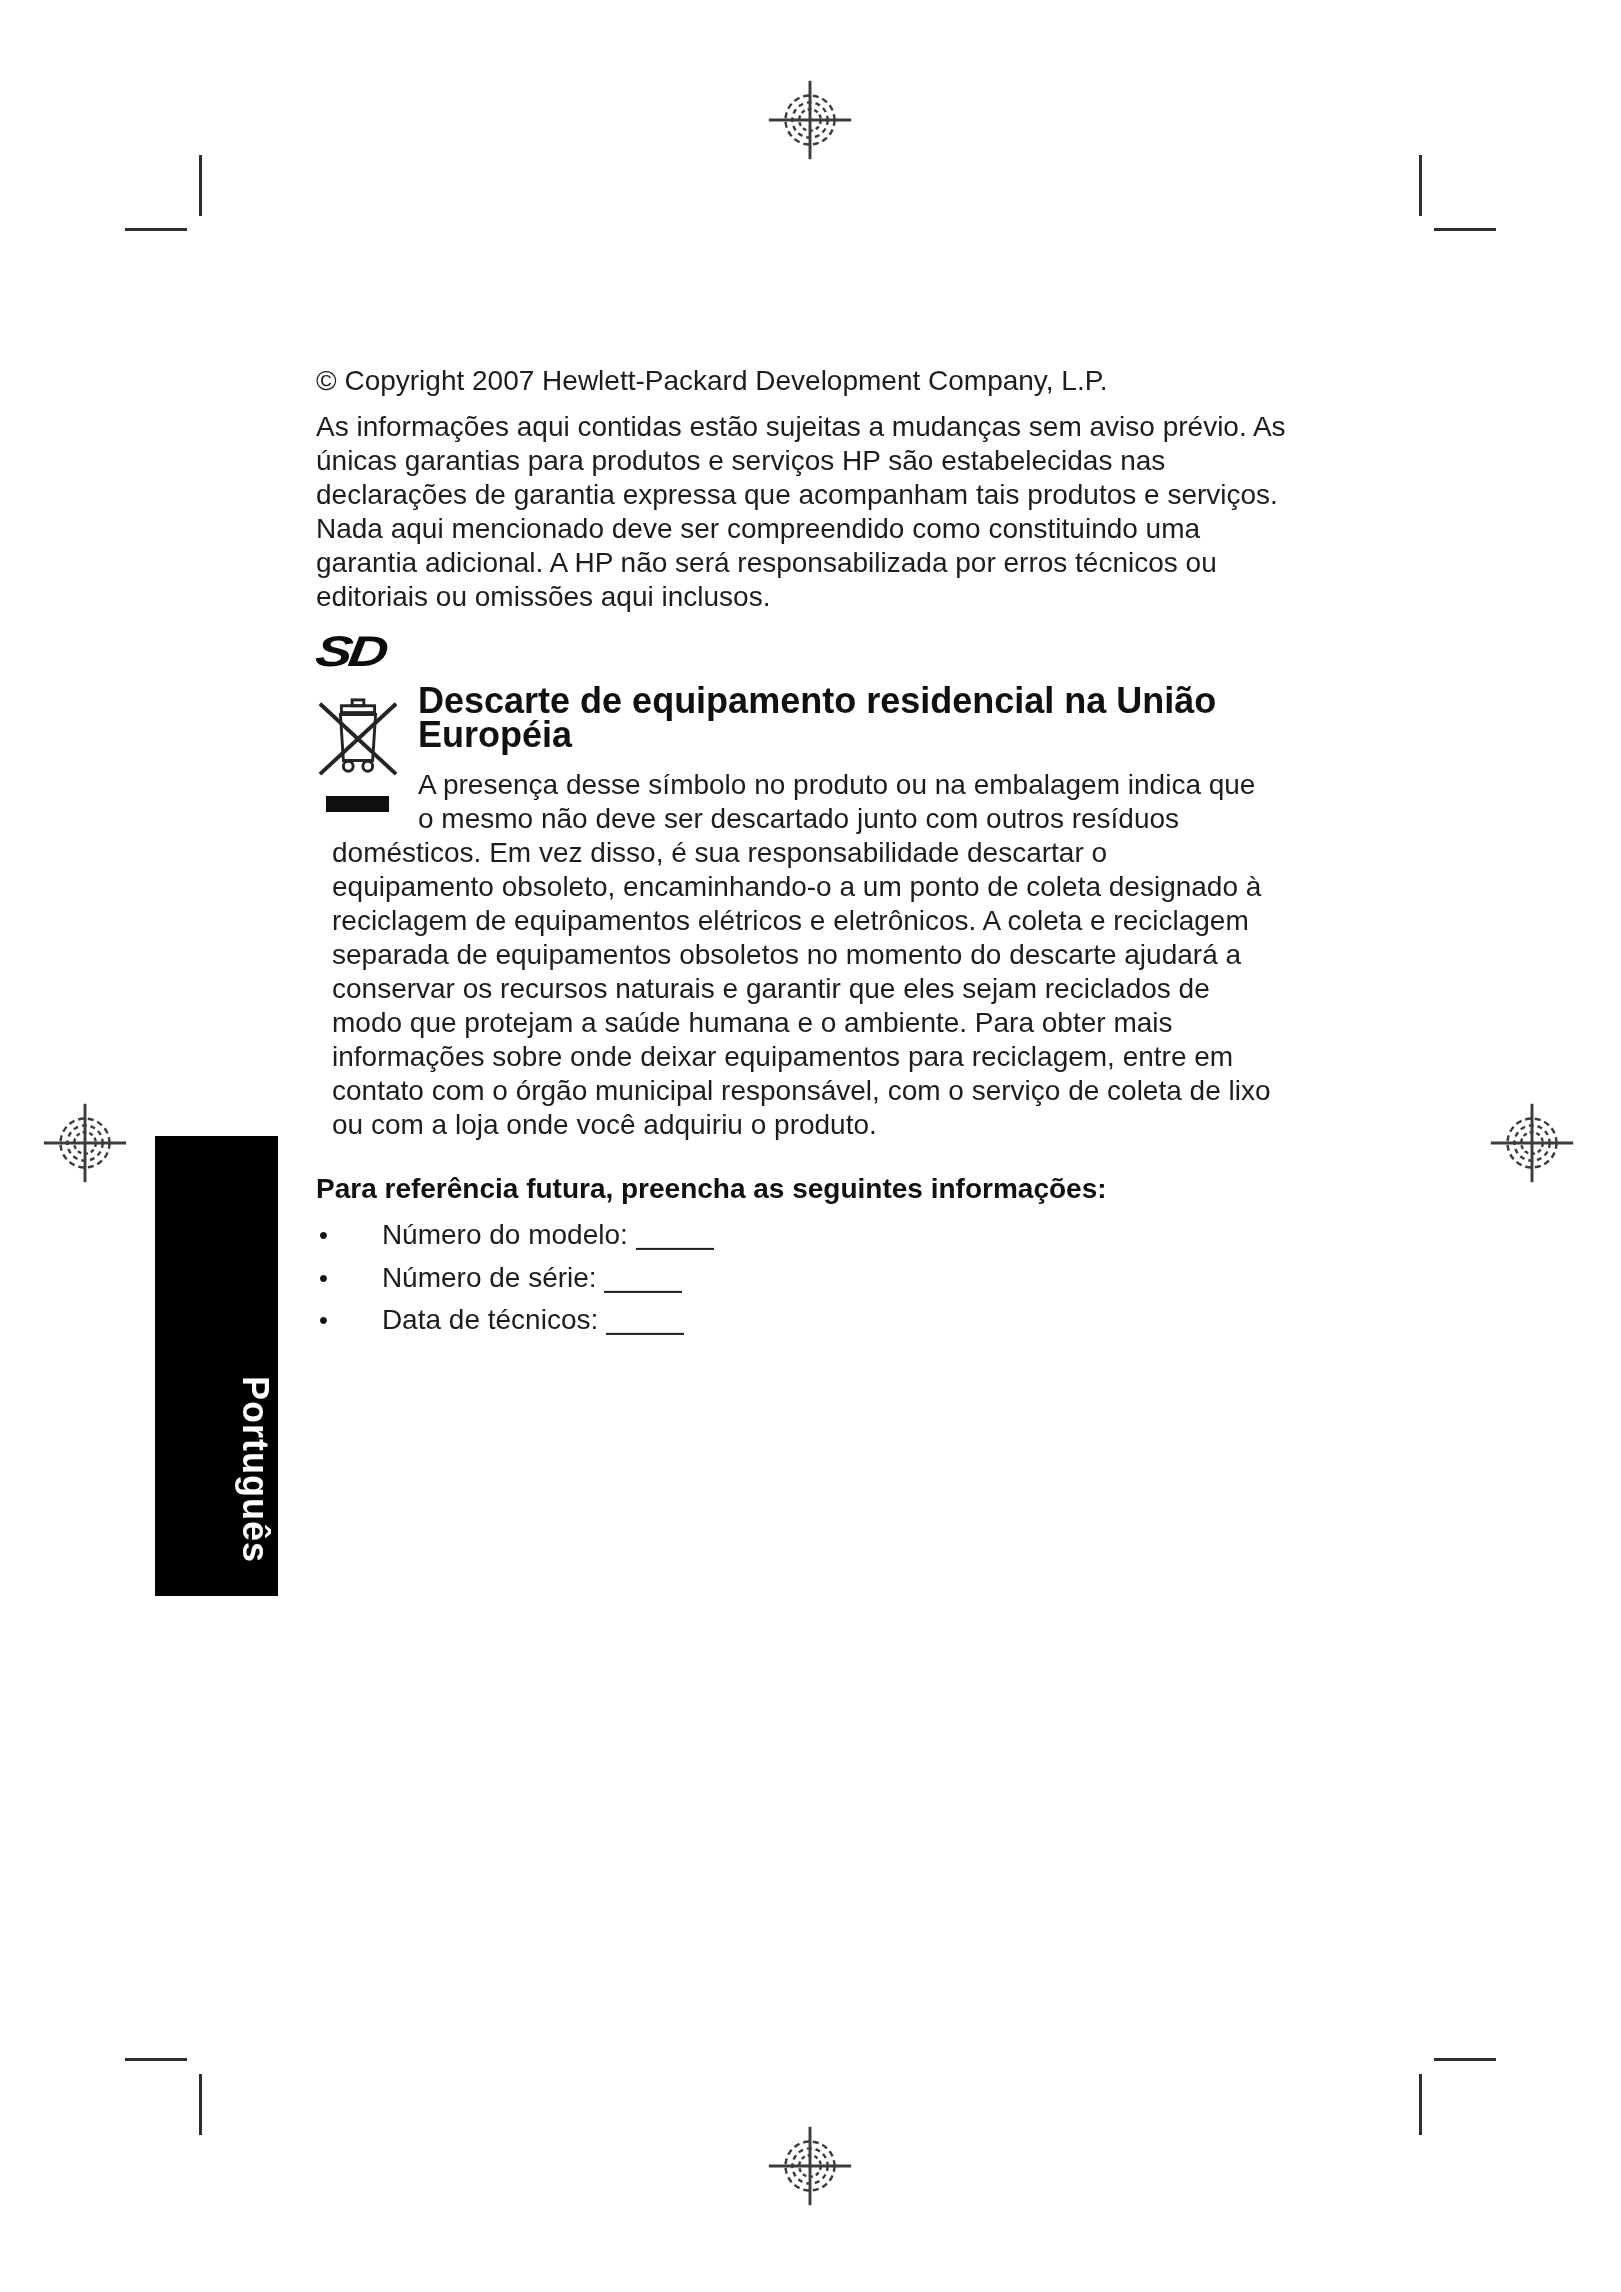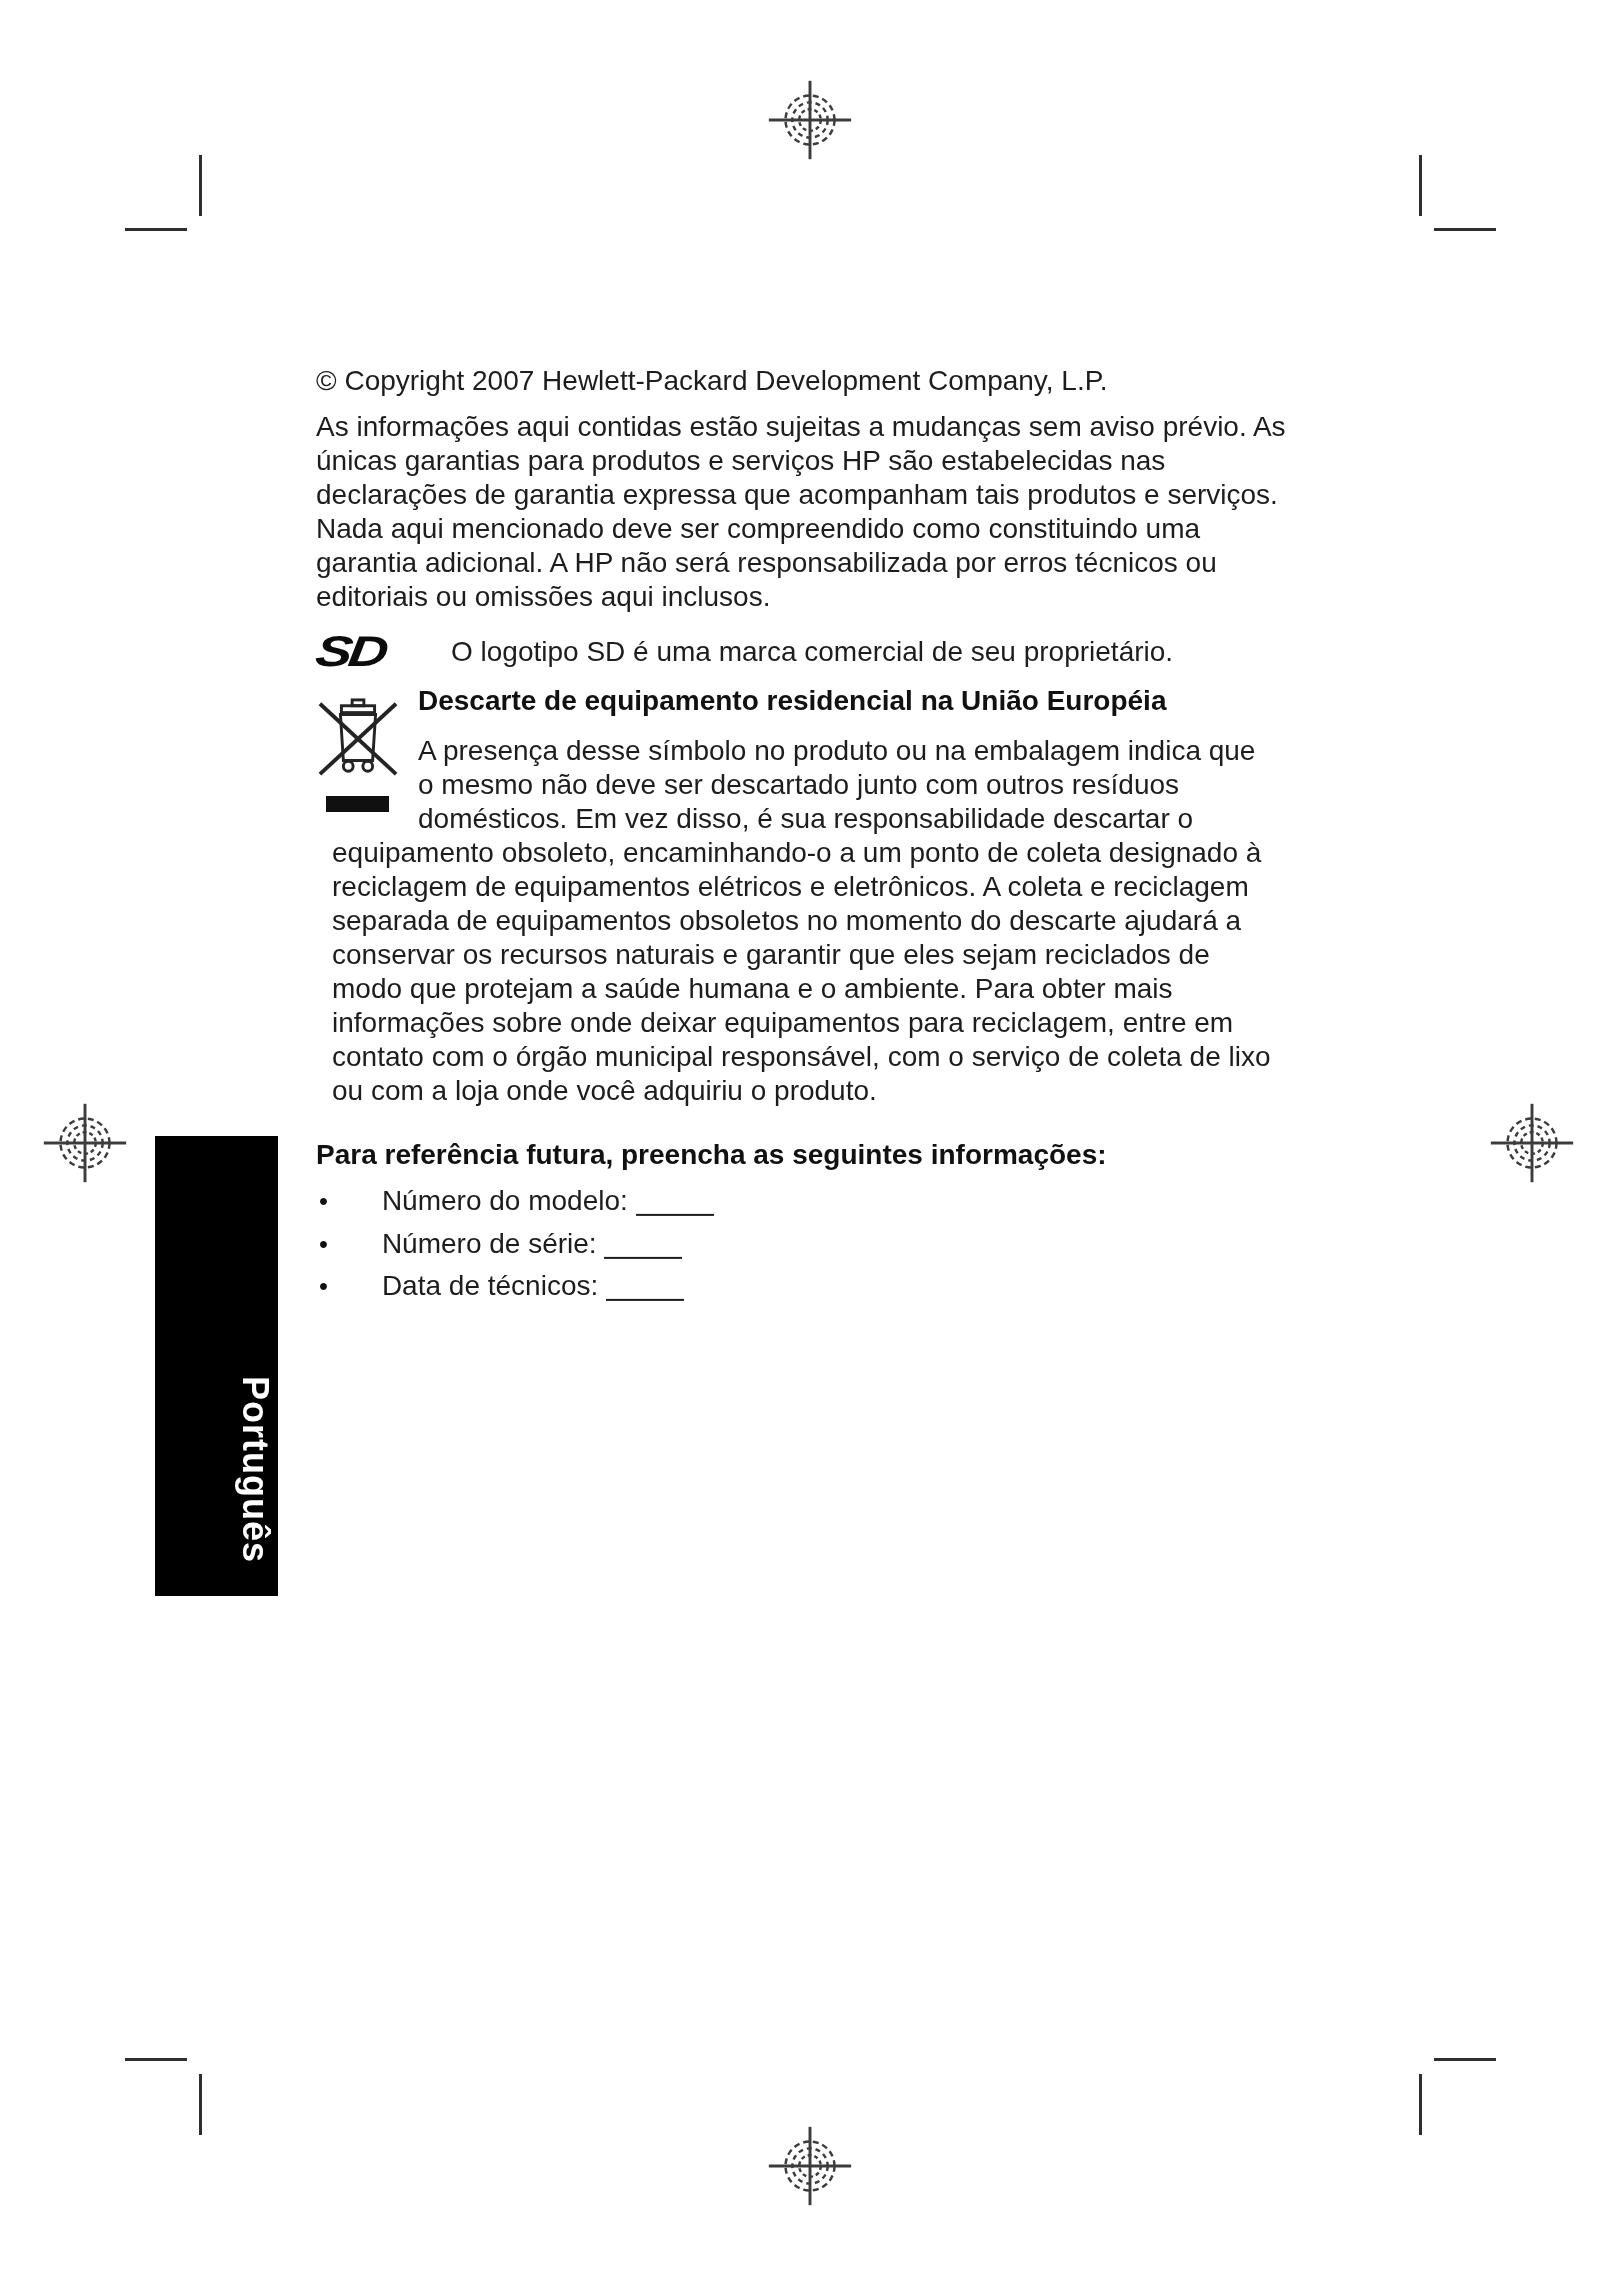--- a/index.html
+++ b/index.html
@@ -92,21 +92,21 @@
     box-sizing: border-box;
   }
   .weee-bar {
     width: 63px;
     height: 15.7px;
     background: #101010;
     margin: 9.8px 0 0 9.8px;
   }
   .weee h2 {
     margin: 4px;
-    font-size: 28px;
+    font-size: 36px;
     line-height: 34px;
     font-weight: bold;
     color: #111;
   }
   .weee p { margin: 16px; }
 
   
   .ref-heading { margin: 15.7px 0 7.8px 0; }
   .ref-list { list-style: none; margin: 0; padding: 0; }
   .ref-list li {
@@ -187,21 +187,20 @@
   <div class="content">
 
 
     <p>© Copyright 2007 Hewlett-Packard Development Company, L.P.</p>
 
     <p>As informações aqui contidas estão sujeitas a mudanças sem aviso prévio. As únicas garantias para produtos e serviços HP são estabelecidas nas declarações de garantia expressa que acompanham tais produtos e serviços. Nada aqui mencionado deve ser compreendido como constituindo uma garantia adicional. A HP não será responsabilizada por erros técnicos ou editoriais ou omissões aqui inclusos.</p>
 
 
     <div class="sd-row">
       <div class="sd-logo">SD</div>
-      <div>O logotipo SD é uma marca comercial de seu proprietário.</div>
     </div>
 
     <div class="weee">
       <div class="weee-float">
         <svg width="84" height="82" viewBox="0 0 86 84" fill="none" stroke="#242424">
 
           <rect x="37" y="4" width="12" height="6" stroke-width="3"></rect>
 
           <rect x="26" y="10" width="34" height="7" stroke-width="3"></rect>
 

